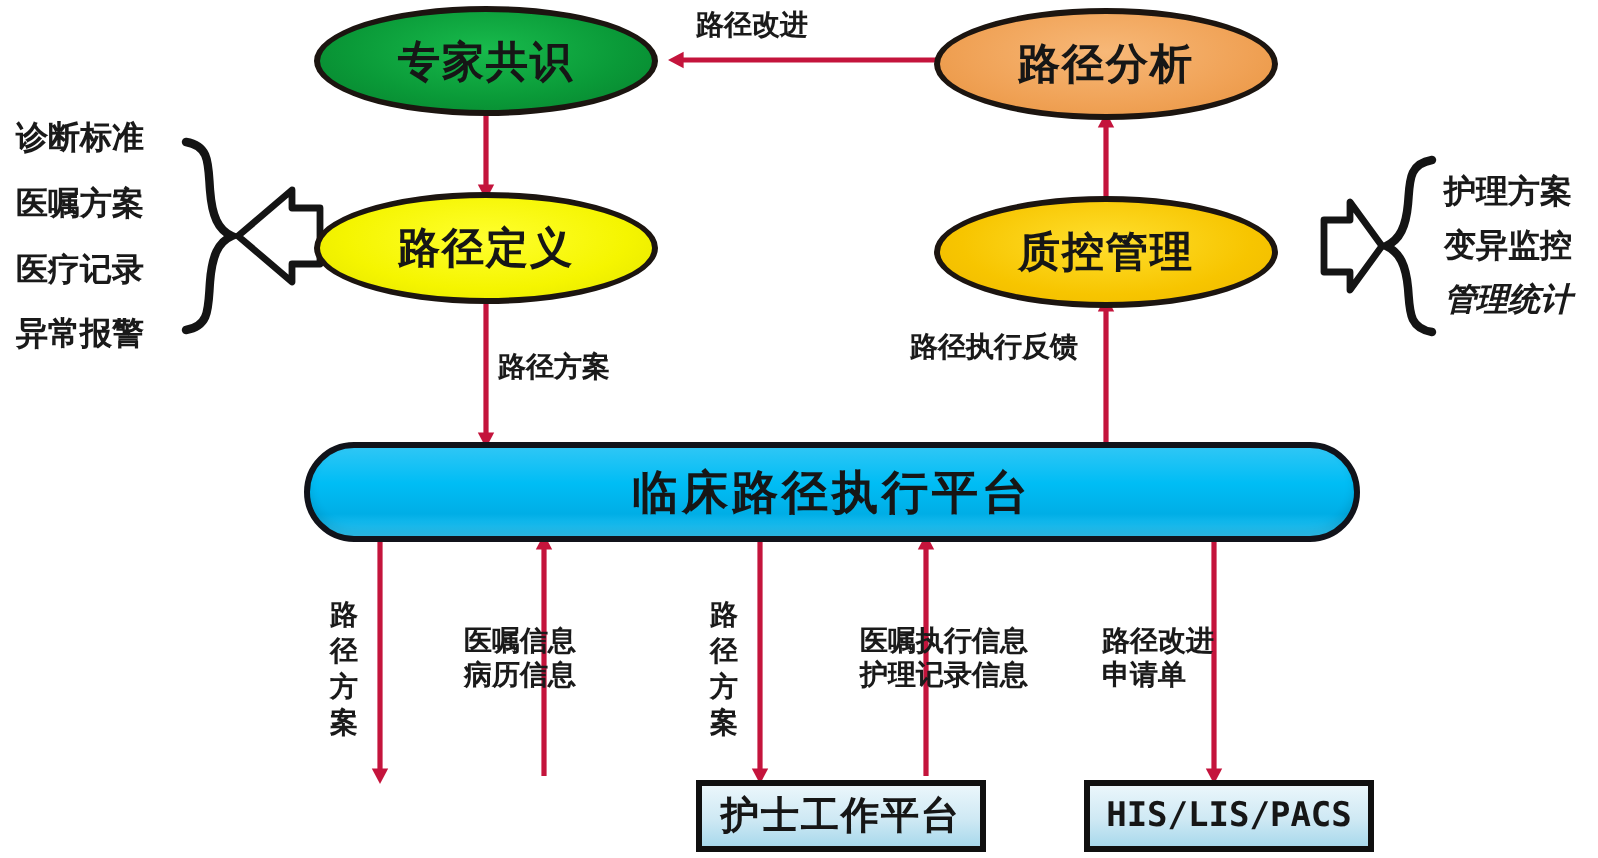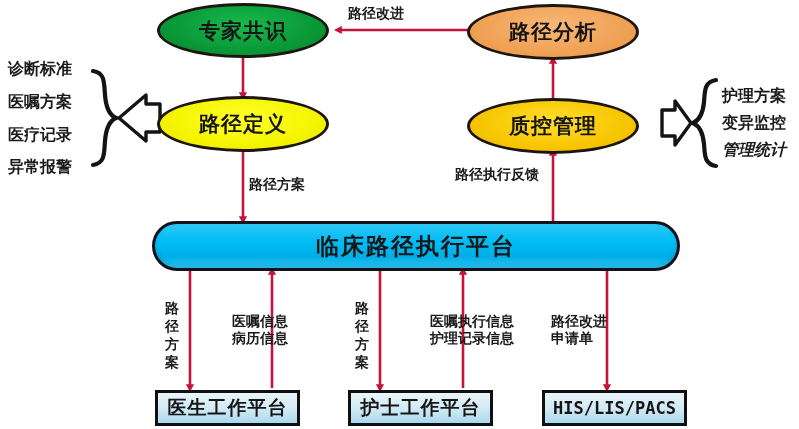--- a/index.html
+++ b/index.html
@@ -90,23 +90,20 @@
   </div>
 
   <div class="node ellipse ell-amber" style="left:467px;top:98px;width:172px;height:56px;">
     <span>质控管理</span>
   </div>
 
   <div class="node platform" style="left:152px;top:221px;width:528px;height:50px;">
     <span>临床路径执行平台</span>
   </div>
 
-  <div class="node boxnode" style="left:155px;top:390px;width:145px;height:36px;">
-    <span>医生工作平台</span>
-  </div>
 
   <div class="node boxnode" style="left:348px;top:390px;width:145px;height:36px;align-items:center;">
     <span>护士工作平台</span>
   </div>
 
   <div class="node boxnode mono" style="left:542px;top:390px;width:145px;height:36px;">
     <span>HIS/LIS/PACS</span>
   </div>
 
   <div class="lbl side" style="left:8px;top:61px;">诊断标准</div>

